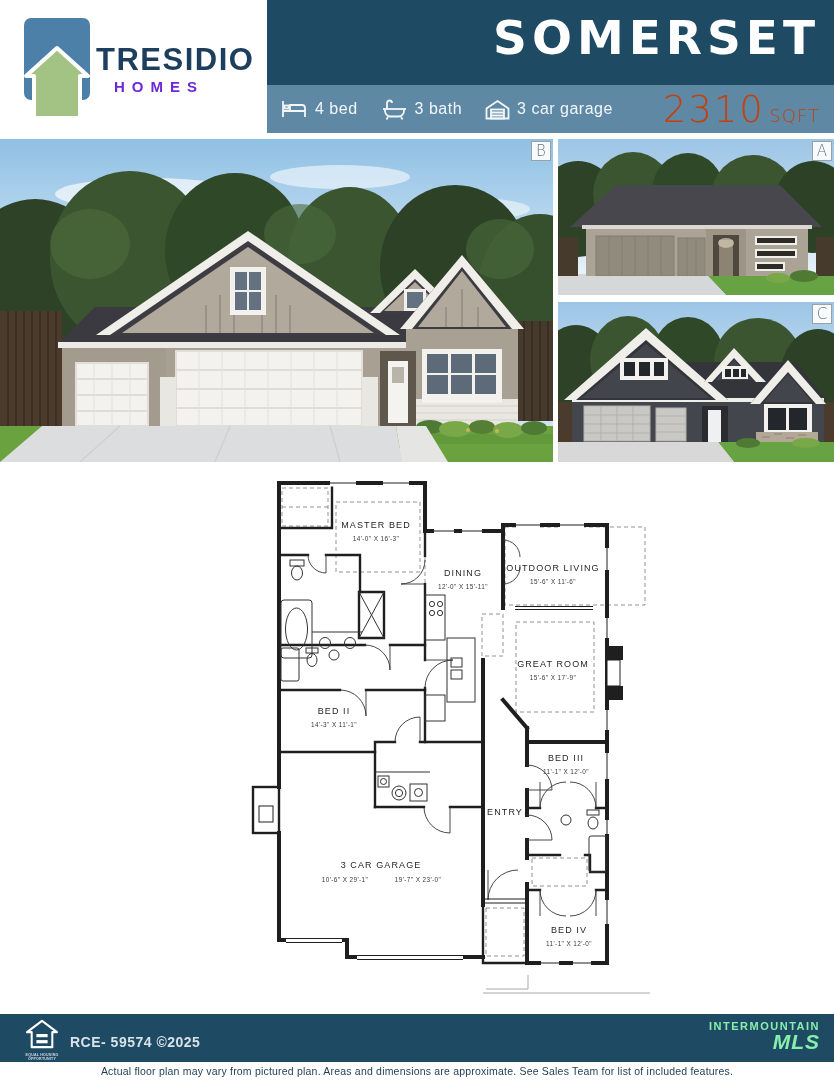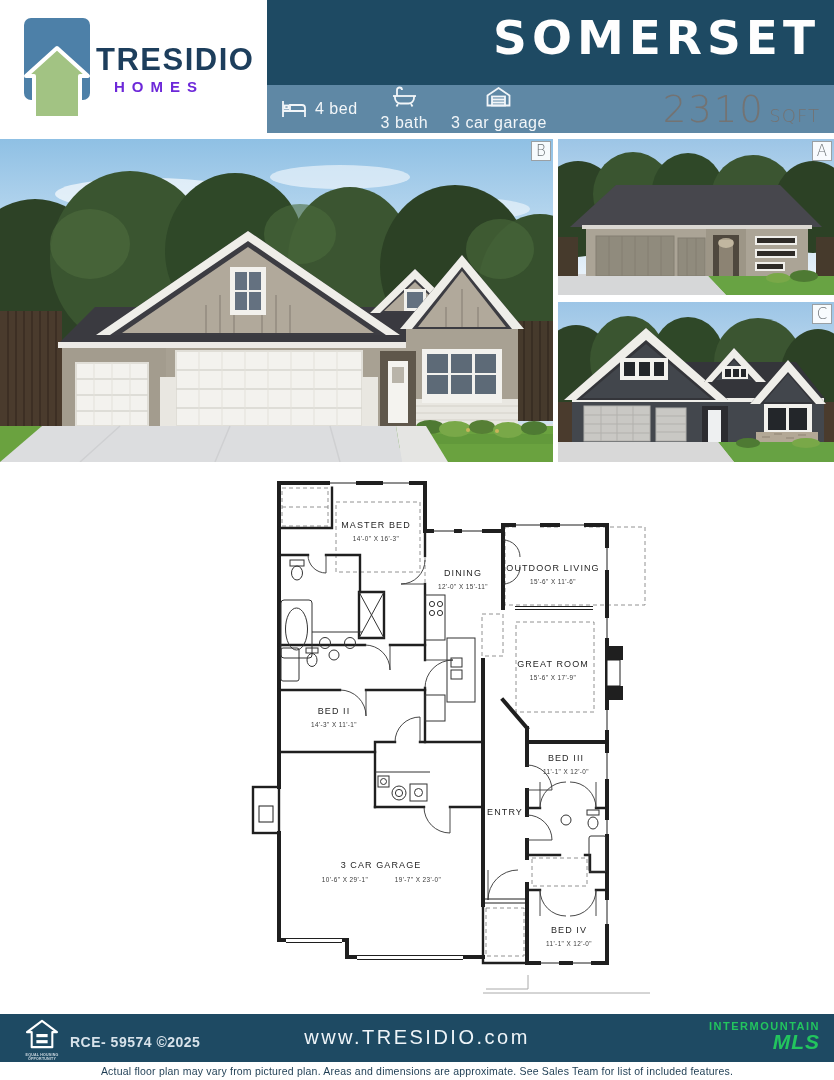--- a/index.html
+++ b/index.html
@@ -12,22 +12,22 @@
   .brand-name { position:absolute; left:78px; top:28px; font-size:31px; font-weight:bold; letter-spacing:1.5px; color:#1d3e5c; }
   .brand-sub  { position:absolute; left:96px; top:64px; font-size:15px; font-weight:bold; letter-spacing:7px; color:#6d28d9; }
 
   .band-dark  { position:absolute; left:267px; top:0; width:567px; height:85px; background:#1e4a63; }
   .plan-name  { position:absolute; right:14px; top:10px; font-family:"DejaVu Sans","Liberation Sans",sans-serif;
                 font-weight:700; font-size:47px; letter-spacing:5px; color:#fefefe; }
   .band-light { position:absolute; left:267px; top:85px; width:574px; height:48px; background:#5f88a5;
                 display:flex; align-items:center; color:#fff; }
   .specs { display:flex; align-items:center; gap:9px; padding-left:13px; }
   .spec  { display:flex; align-items:center; gap:7px; font-size:16px; letter-spacing:0.5px; color:#f2f6f9; }
-  .spec + .spec { margin-left:14px;flex-direction:column; }
-  .sqft { position:absolute; right:14px; top:88px; width:200px; text-align:right; color:#737373; }
+  .spec + .spec { margin-left:14px; }
+  .sqft { position:absolute; right:14px; top:88px; width:200px; text-align:right; color:#c2410c; }
   .sqft-val  { font-family:"DejaVu Sans","Liberation Sans",sans-serif; font-weight:200; font-size:37px; letter-spacing:2px; }
   .sqft-unit { font-family:"DejaVu Sans","Liberation Sans",sans-serif; font-weight:200; font-size:18px; letter-spacing:1px; }
 
   
   .photo { position:absolute; overflow:hidden; background:#cfe2f0; }
   .photo svg { display:block; width:100%; height:100%; }
   .photo-b { left:0;  top:139px; width:553px; height:323px; }
   .photo-a { left:558px; top:139px; width:276px; height:156px; }
   .photo-c { left:558px; top:302px; width:276px; height:160px; }
   .badge { position:absolute; top:2px; right:2px; width:20px; height:20px; background:rgba(255,255,255,.92);
@@ -38,21 +38,21 @@
   .floorplan { position:absolute; left:235px; top:466px; width:415px; height:540px; }
   .fp-name { font-size:9px;  letter-spacing:1.1px; fill:#262626; text-anchor:middle; font-family:"Liberation Sans",sans-serif; }
   .fp-dims { font-size:6.4px; letter-spacing:0.4px; fill:#3a3a3a; text-anchor:middle; font-family:"Liberation Sans",sans-serif; }
 
   
   .footer-band { position:absolute; left:0; top:1014px; width:834px; height:48px; background:#1e4a63; color:#fff; }
   .eho { position:absolute; left:22px; top:5px; width:40px; text-align:center; }
   .eho-text { font-size:3.6px; color:#cdd9e2; letter-spacing:0.2px; line-height:4px; font-weight:bold; }
   .license { position:absolute; left:70px; top:20px; font-size:14px; color:#d7e2ea; letter-spacing:0.5px;font-weight:bold; }
   .website { position:absolute; left:50%; transform:translateX(-50%); top:12px; font-size:20px; letter-spacing:2.5px; color:#eef4f8; }
-  .mls { position:absolute; right:14px; top:6px; text-align:right; color:#22c55e; }
+  .mls { position:absolute; right:14px; top:6px; text-align:right; color:#86efac; }
   .mls-1 { font-size:11px; letter-spacing:1.5px; font-weight:bold; }
   .mls-2 { font-size:21px; font-weight:bold; font-style:italic; letter-spacing:1px; margin-top:-2px; }
   .disclaimer { position:absolute; left:0; top:1065px; width:834px; text-align:center;
                 font-size:10.5px; color:#1d3c52; letter-spacing:0.2px; }
 </style>
 </head>
 <body>
 
 <div class="page">
 
@@ -477,21 +477,20 @@
         <polygon points="18,2 34,14 29,14 29,30 7,30 7,14 2,14" fill="none" stroke="#ffffff" stroke-width="2.2" stroke-linejoin="round"></polygon>
         <rect x="12" y="16" width="12" height="3.4" fill="#ffffff"></rect>
         <rect x="12" y="22.5" width="12" height="3.4" fill="#ffffff"></rect>
       </svg>
       <div class="eho-text">
         <div>EQUAL HOUSING</div>
         <div>OPPORTUNITY</div>
       </div>
     </div>
     <div class="license">RCE- 59574 ©2025</div>
-    <div class="website">www.TRESIDIO.com</div>
     <div class="mls">
       <div class="mls-1">INTERMOUNTAIN</div>
       <div class="mls-2">MLS</div>
     </div>
   </div>
   <div class="disclaimer">Actual floor plan may vary from pictured plan. Areas and dimensions are approximate. See Sales Team for list of included features.</div>
 
 </div>
 
 </body></html>

